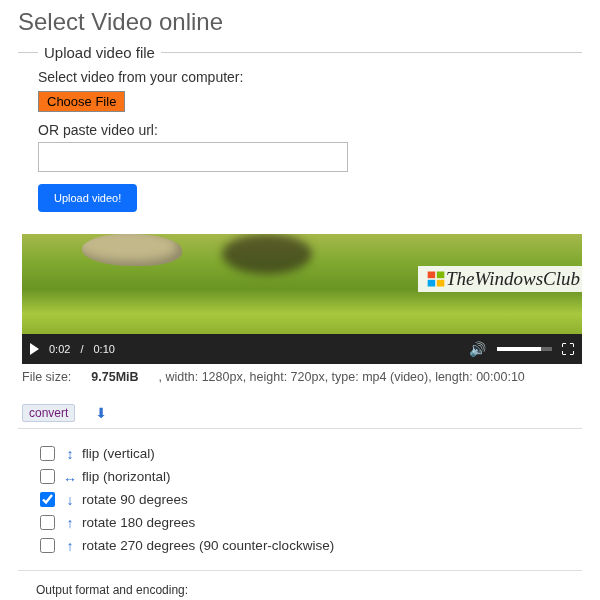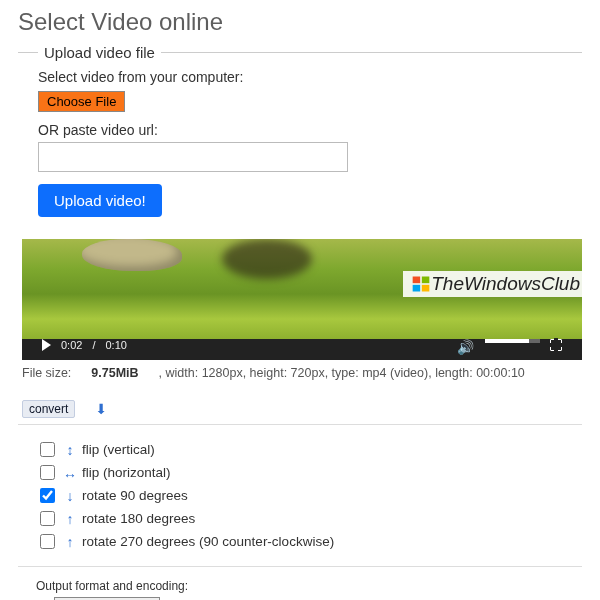--- a/index.html
+++ b/index.html
@@ -48,21 +48,21 @@
     height: 30px;
     border: 1px solid #bbb;
     padding: 4px 6px;
     font-size: 13px;
   }
   .btn-primary {
     background: #0d6efd;
     color: #fff;
     border: none;
     padding: 8px 16px;
-    font-size: 15px;
+    font-size: 11px;
     border-radius: 4px;
     cursor: pointer;
     margin-top: 12px;
   }
   .video-wrap { position: relative; margin: 4px 0 4px 4px; }
   .video-frame {
     width: 560px;
     height: 100px;
     background: linear-gradient(to bottom, #a5b84a 0%, #7ea82e 30%, #6a9424 55%, #a8c83e 80%, #8eb02f 100%);
     position: relative;
@@ -85,33 +85,33 @@
     box-shadow: inset -5px -5px 10px rgba(0,0,0,0.25);
   }
   .watermark {
     position: absolute;
     right: -8px;
     top: 32px;
     background: rgba(255,255,255,0.9);
     padding: 2px 10px 2px 8px;
     display: flex;
     align-items: center;
-    font-family: Liberation Sans, sans-serif;
+    font-family: Liberation Serif, serif;
     font-size: 19px;
     font-style: italic;
     color: #222;
   }
   .watermark svg { width: 20px; height: 20px; }
   .video-controls {
     width: 560px;
-    height: 21px;
+    height: 30px;
     background: #222;
     display: flex;
-    align-items: flex-start;
-    padding: 0 20px;
+    align-items: center;
+    padding: 0 8px;
     gap: 10px;
     color: #eee;
     font-size: 11px;
   }
   .play-icon {
     width: 0; height: 0;
     border-left: 9px solid #fff;
     border-top: 6px solid transparent;
     border-bottom: 6px solid transparent;
     cursor: pointer;
@@ -142,21 +142,21 @@
     margin: 6px 0 6px 4px;
     display: flex;
     align-items: center;
     gap: 20px;
     flex-wrap: wrap;
   }
   .fileinfo b { color: #333; font-weight: 600; }
   .convert-btn {
     background: #e8ecf3;
     border: 1px solid #c3cde0;
-    color: #0f172a;
+    color: #701a75;
     font-size: 12px;
     padding: 1px 6px;
     cursor: pointer;
     border-radius: 2px;
   }
   .dl-icon { color: #2f6fd0; font-size: 14px; cursor: pointer; }
   hr.sep { border: none; border-top: 1px solid #ddd; margin: 6px 0; }
   .options { padding: 6px 0 6px 18px; }
   .opt-row {
     display: flex; align-items: center; gap: 4px;

